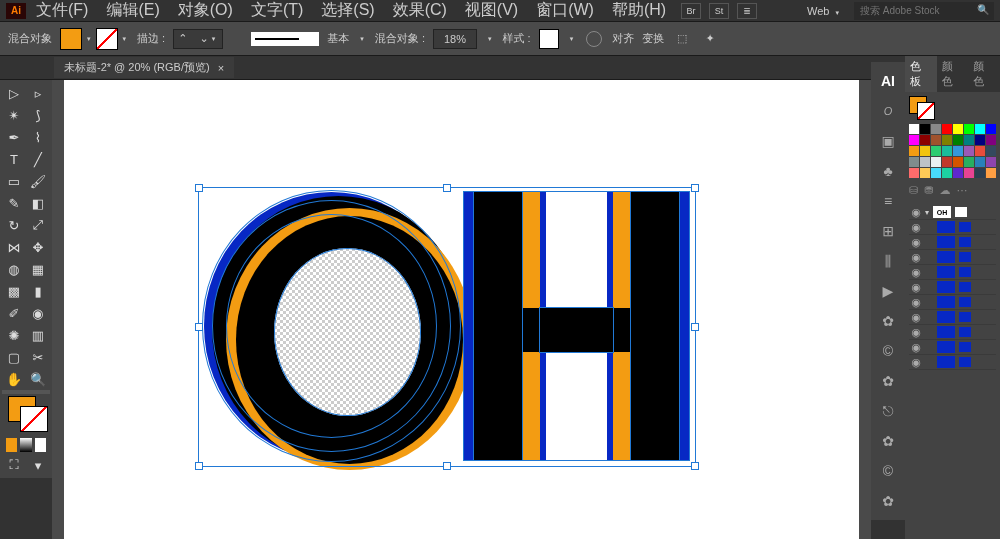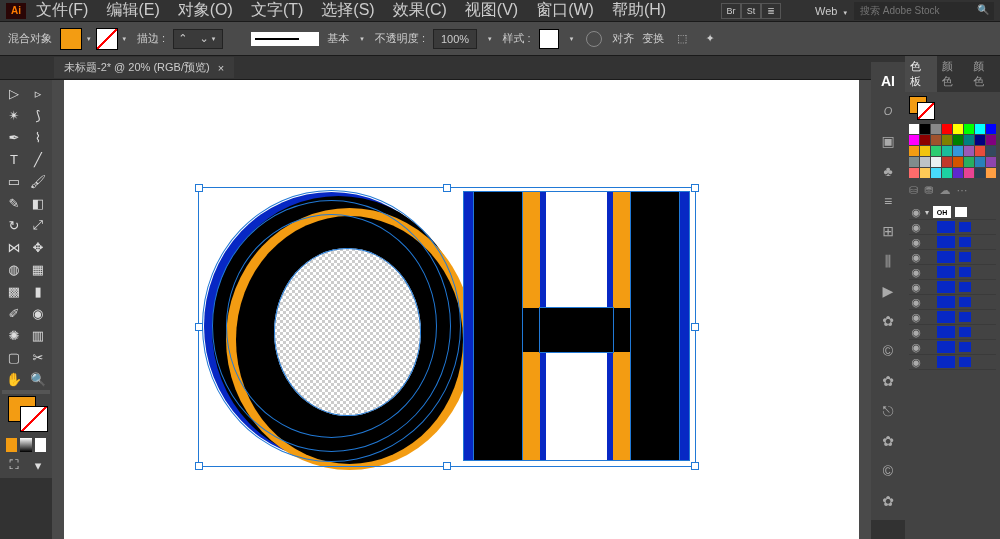--- a/index.html
+++ b/index.html
@@ -2,21 +2,21 @@
 <html><head>
 <meta charset="utf-8">
 <style>
 * { margin: 0; padding: 0; box-sizing: border-box; font-family: "Microsoft YaHei", Arial, sans-serif; font-size: 11px; }
 body { background: #323232; color: #ccc; width: 1000px; height: 539px; overflow: hidden; position: relative; }
 
 
 .menubar { height: 22px; background: #323232; display: flex; align-items: center; padding: 0 6px; gap: 2px; border-bottom: 1px solid #1a1a1a; }
 .app-badge { width: 20px; height: 16px; background: #2a0606; color: #ff7b00; display: flex; align-items: center; justify-content: center; font-size: 10px; font-weight: bold; }
 .menu-item { padding: 2px 8px; font-size: 16px; cursor: pointer; }
-.menu-right { margin-left: auto; display: flex; align-items: center; }
+.menu-right { margin-left: auto; display: flex; align-items: center; gap: 8px; }
 .top-icon { width: 20px; height: 16px; display: flex; align-items: center; justify-content: center; border: 1px solid #555; font-size: 9px; }
 .web-drop { font-size: 11px; padding: 0 4px; }
 .search-box { width: 140px; height: 18px; background: #2a2a2a; border: none; color: #888; padding: 0 20px 0 6px; font-size: 10px; }
 .search-wrap { position: relative; }
 .search-icon { position: absolute; right: 4px; top: 2px; color: #888; font-size: 10px; }
 
 
 .controlbar { height: 34px; background: #4a4a4a; display: flex; align-items: center; padding: 0 8px; gap: 8px; border-bottom: 1px solid #1a1a1a; }
 .ctl-label { font-size: 11px; color: #ccc; }
 .swatch-pair { display: flex; align-items: center; gap: 2px; }
@@ -132,22 +132,22 @@
       <span class="tiny-down">▾</span>
     <span class="stroke-swatch"></span>
       <span class="tiny-down">▾</span>
   </span>
   <span class="ctl-label">描边 :</span>
   <span class="pt-input">⌃&nbsp;&nbsp;&nbsp;&nbsp;⌄<span class="tiny-down">▾</span></span>
   <span style="width:12px;"></span>
   <span class="stroke-preview"></span>
   <span class="ctl-label">基本</span>
     <span class="tiny-down">▾</span>
-  <span class="ctl-label">不透明度 :</span>
-  <span class="opacity-input">100%</span>
+  <span class="ctl-label">混合对象 :</span>
+  <span class="opacity-input">18%</span>
     <span class="tiny-down">▾</span>
   <span class="ctl-label">样式 :</span>
   <span class="style-swatch"></span>
     <span class="tiny-down">▾</span>
   <span class="ctl-icon">
       <span class="gear"></span>
     </span>
   <span class="ctl-label">对齐</span>
   <span class="ctl-label">变换</span>
   <span class="ctl-icon">⬚</span>

